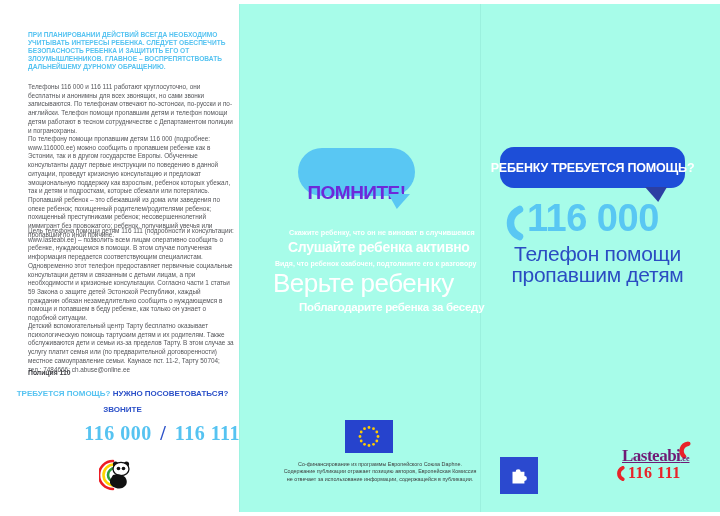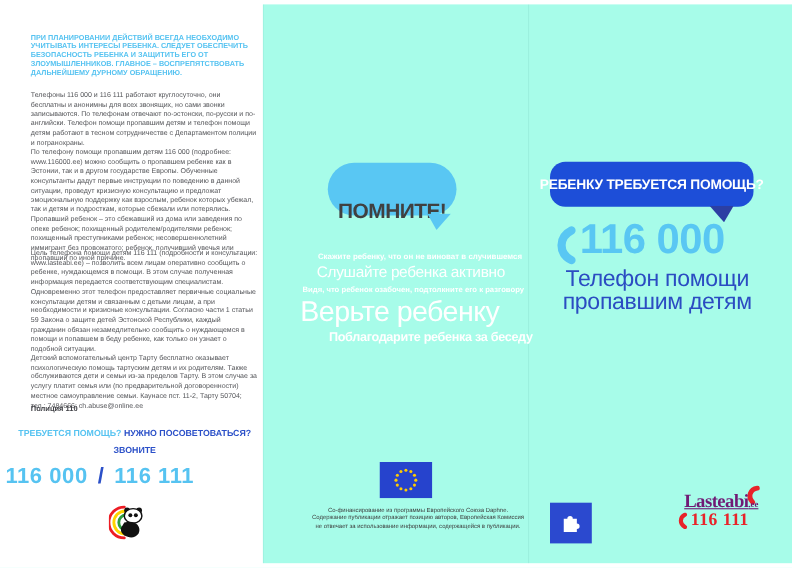--- a/index.html
+++ b/index.html
@@ -14,35 +14,35 @@
          font-size:6.6px;line-height:8.1px;font-weight:bold;color:#56c3f1;text-transform:uppercase;}
   .para{position:absolute;left:28px;width:206px;margin:0;
         font-size:6.4px;line-height:8.7px;color:#55565a;}
   .p1{top:83px;} .p2{top:135px;} .p3{top:227px;} .p4{top:322px;}
   .police{position:absolute;left:28px;top:369px;margin:0;font-size:6.8px;font-weight:bold;color:#414247;}
   .help-line{position:absolute;left:10px;top:389px;width:225px;margin:0;text-align:center;
              font-size:8px;font-weight:bold;}
   .hl-light{color:#56c3f1;margin-top:36px;} .hl-dark{color:#2b50c8;}
   .call{position:absolute;left:10px;top:405px;width:225px;margin:0;text-align:center;
         font-size:8px;font-weight:bold;color:#2b50c8;}
-  .numbers{position:absolute;left:5px;top:422px;width:235px;margin:0;text-align:left;
-           font-size:20px;font-weight:bold;letter-spacing:0.5px;}
+  .numbers{position:absolute;left:5px;top:422px;width:235px;margin:0;text-align:right;
+           font-size:20px;font-weight:bold;letter-spacing:0.5px;font-family:Liberation Serif, serif;}
   .numbers .num{color:#56c3f1;}
   .numbers .sep{color:#2b50c8;margin:0 3px;}
   .panda{position:absolute;left:99px;top:457px;width:36px;height:36px;}
 
   
   .bubble-light{position:absolute;left:298px;top:148px;width:117px;height:48px;border-radius:24px;
                 background:#59c7f3;display:flex;align-items:center;justify-content:center;}
-  .bubble-light span{color:#404040;font-size:19px;font-weight:bold;letter-spacing:-0.5px;margin-top:41px;}
+  .bubble-light span{color:#6d28d9;font-size:19px;font-weight:bold;letter-spacing:-0.5px;margin-top:41px;}
   .tail-light{position:absolute;left:386px;top:194px;width:24px;height:15px;background:#59c7f3;
               clip-path:polygon(10% 0,100% 0,45% 100%);}
   .m-line{position:absolute;margin:12px;color:#ffffff;white-space:nowrap;}
   .l1{left:277px;top:216px;font-size:7.2px;font-weight:bold;}
-  .l2{left:276px;top:227px;font-size:14px;font-weight:normal;letter-spacing:-0.3px;}
+  .l2{left:276px;top:227px;font-size:14px;font-weight:bold;letter-spacing:-0.3px;}
   .l3{left:263px;top:248px;font-size:7px;font-weight:bold;}
   .l4{left:261px;top:256px;font-size:26px;font-weight:400;letter-spacing:-0.5px;}
   .l5{left:262px;top:289px;font-size:11.5px;font-weight:600;letter-spacing:-0.3px;padding-left:25px;}
   .eu-flag{position:absolute;left:345px;top:420px;width:48px;height:33px;}
   .fineprint{position:absolute;left:265px;top:461px;width:230px;text-align:center;
              font-size:5.4px;line-height:7.4px;color:#3c3c3c;}
 
   
   .bubble-dark{position:absolute;left:500px;top:147px;width:185px;height:41px;border-radius:14px;
                background:#1d4ed8;display:flex;align-items:center;justify-content:center;}

